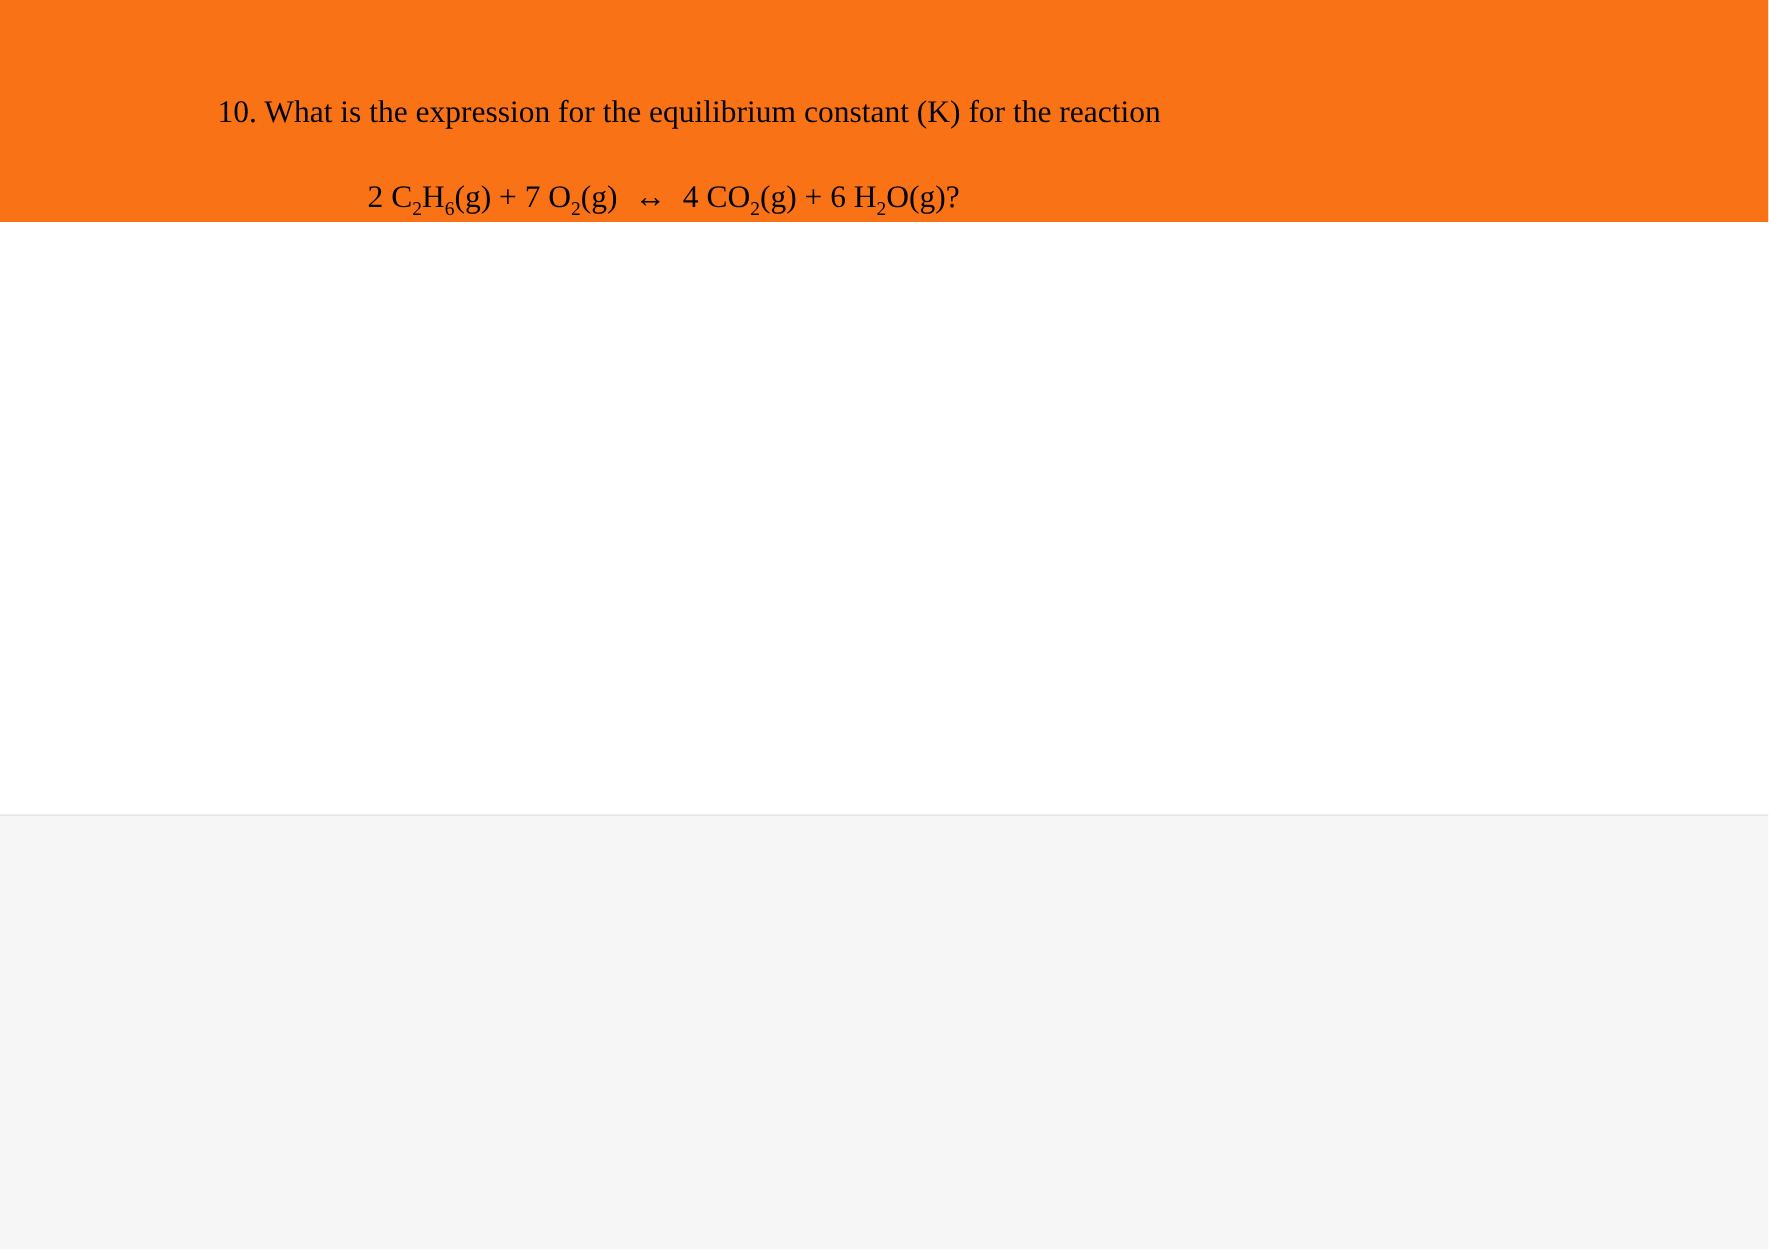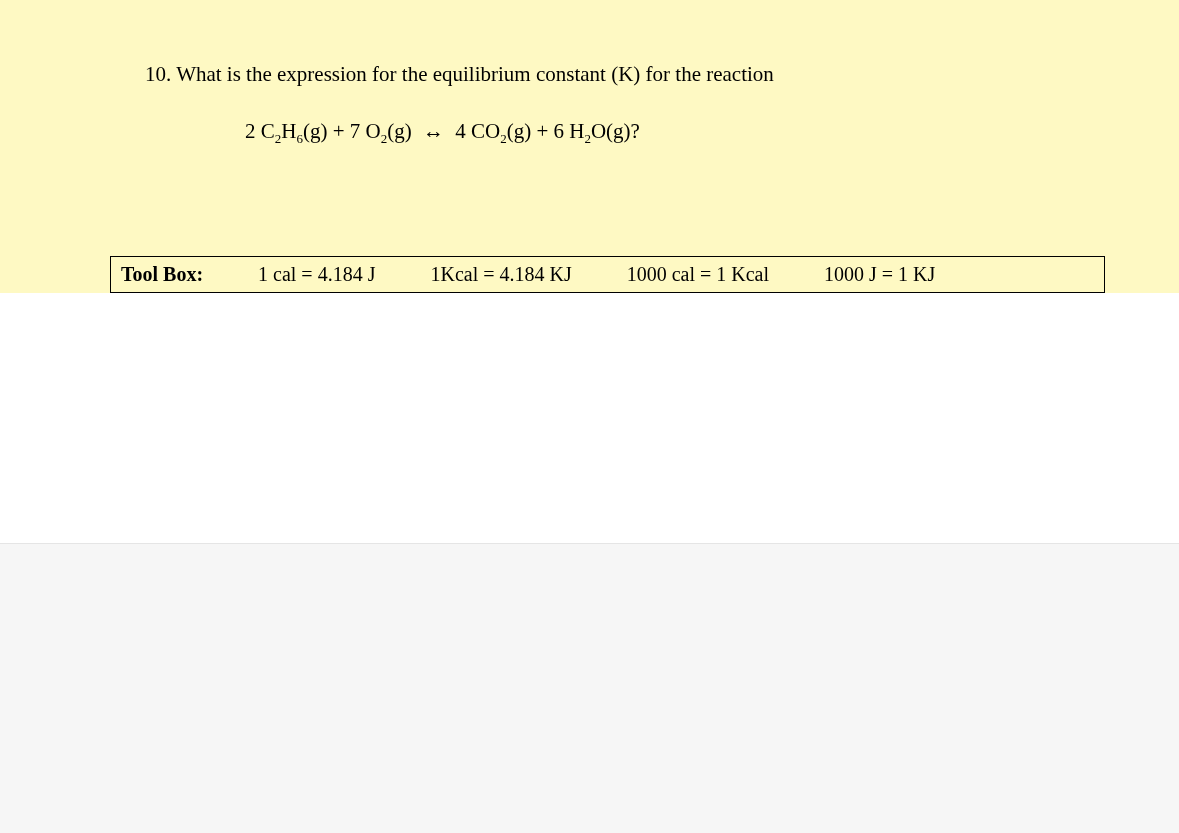--- a/index.html
+++ b/index.html
@@ -9,21 +9,21 @@
     }
     body {
       font-family: 'Times New Roman', Times, serif;
       background: #ffffff;
       width: 1179px;
       height: 833px;
       position: relative;
     }
     .content-area {
       padding: 60px 84px 0 145px;
-      background: #fef9c3;
+      background: #f97316;
     }
     .question-text {
       font-size: 21px;
       color: #000000;
       line-height: 1.4;
       margin-bottom: 30px;
     }
     .equation {
       font-size: 21px;
       color: #000000;
@@ -70,22 +70,15 @@
 <div class="content-area">
   <div class="question-text">
     <span>10.</span>
     <span>What is the expression for the equilibrium constant (K) for the reaction</span>
   </div>
 
   <div class="equation">
     <span>2 </span><span>C</span><sub>2</sub><span>H</span><sub>6</sub><span>(g)</span><span> + </span><span>7 </span><span>O</span><sub>2</sub><span>(g)</span><span>  </span><span class="arrow">↔</span><span>  </span><span>4 </span><span>CO</span><sub>2</sub><span>(g)</span><span> + </span><span>6 </span><span>H</span><sub>2</sub><span>O</span><span>(g)?</span>
   </div>
 
-  <div class="toolbox">
-    <span class="toolbox-label">Tool Box:</span>
-    <span class="toolbox-item">1 cal = 4.184 J</span>
-    <span class="toolbox-item">1Kcal = 4.184 KJ</span>
-    <span class="toolbox-item">1000 cal = 1 Kcal</span>
-    <span class="toolbox-item">1000 J = 1 KJ</span>
-  </div>
 </div>
 
 <div class="bottom-gray"></div>
 
 </body></html>

